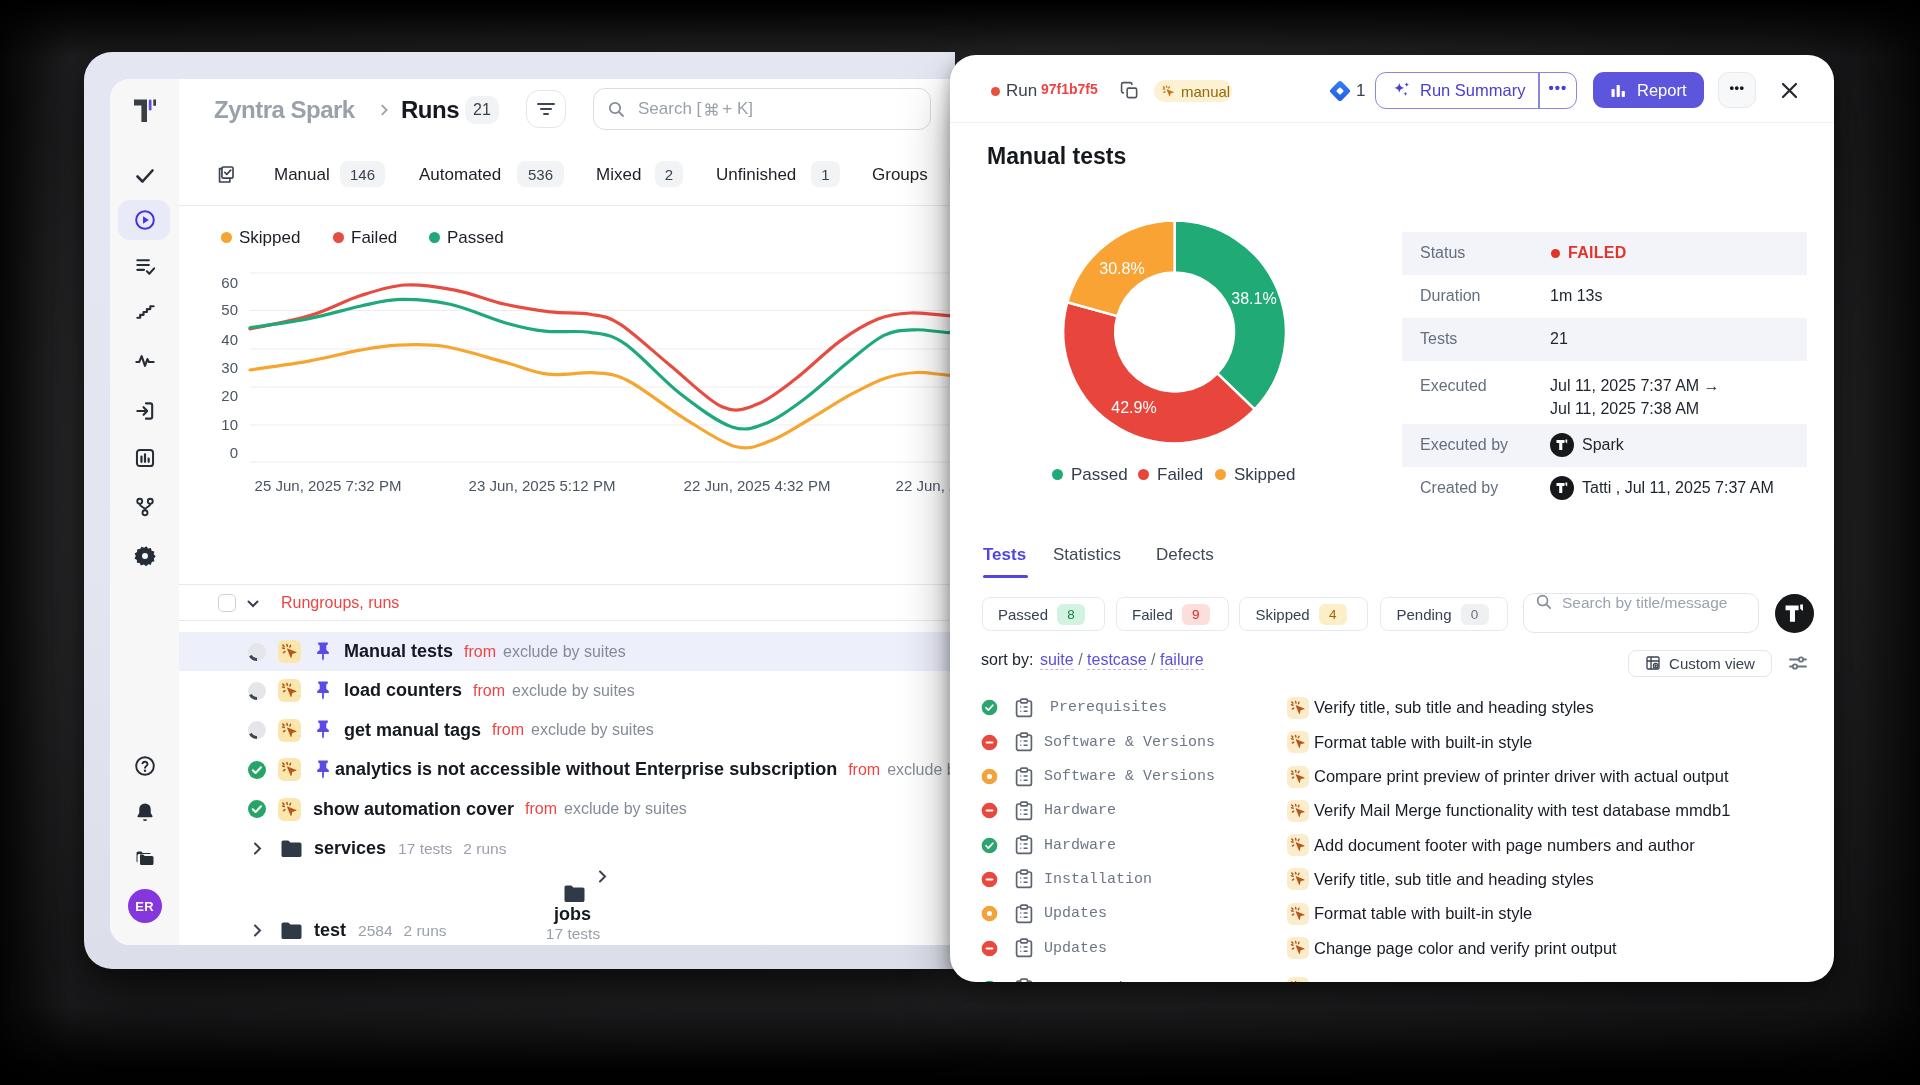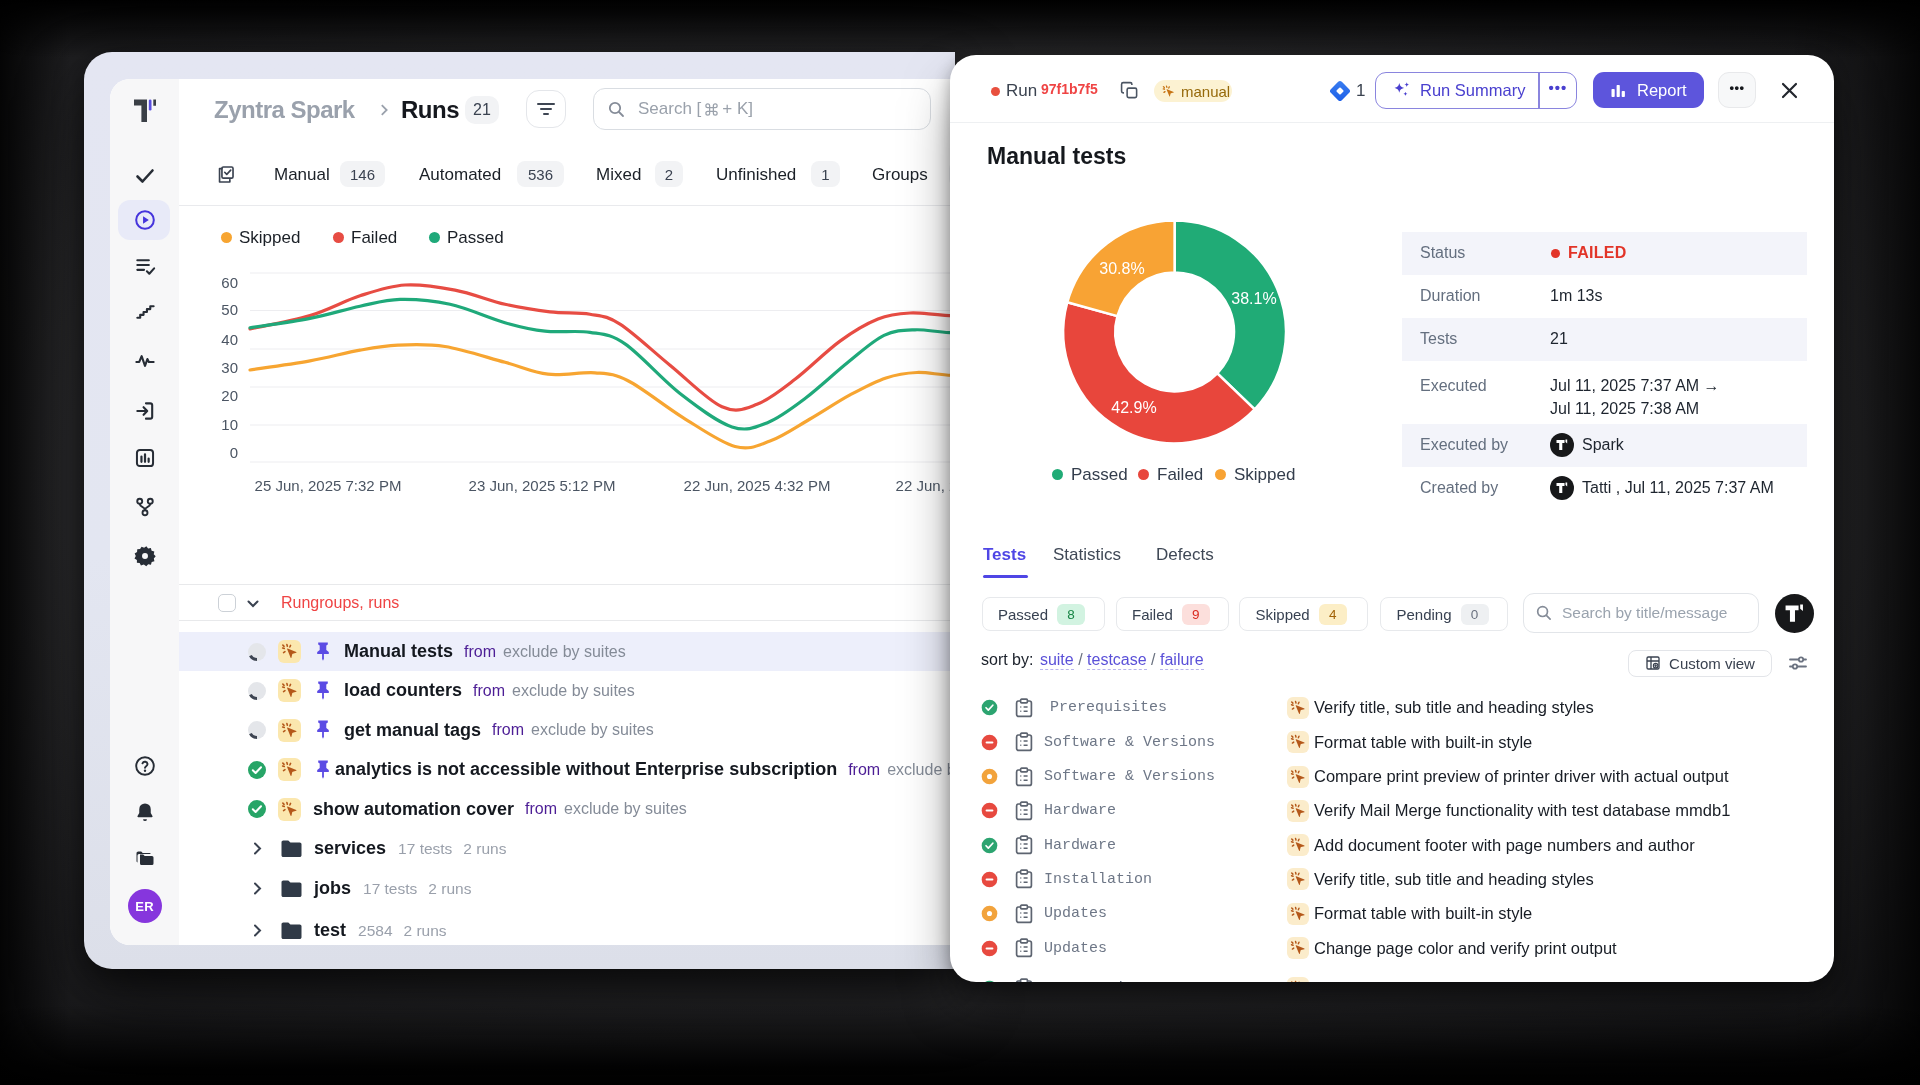--- a/index.html
+++ b/index.html
@@ -27,21 +27,21 @@
         background:#fff; box-shadow:0 26px 55px -12px rgba(0,0,0,.62), 0 4px 16px rgba(0,0,0,.3); overflow:hidden;padding-left:20px; }
 
   .abs { position:absolute; }
   svg { display:block; }
   .tbadge { position:absolute; top:-4px; height:26px; background:#f2f3f5; border-radius:8px; font-size:15px; color:#3a4250; display:flex; align-items:center; justify-content:center; }
   .ldot { position:absolute; top:4px; width:11px; height:11px; border-radius:50%; }
   .lrow { position:absolute; left:0; right:0; height:39px; }
   .rowflex { position:absolute; left:0; right:0; display:flex; align-items:center; }
   .rowflex > *, .trow > * { flex:none; }
   .ttl { font-size:18px; font-weight:700; color:#14181f; white-space:nowrap; }
-  .from { font-size:16px; color:#4c1d95; white-space:nowrap; }
+  .from { font-size:16px; color:#ef4444; white-space:nowrap; }
   .excl { font-size:16px; color:#848b97; white-space:nowrap; }
   .meta { font-size:15.5px; color:#9aa0ab; white-space:nowrap; }
   .ambersq { width:23px; height:23px; border-radius:6px; background:#fbe7ae; display:flex; align-items:center; justify-content:center; flex:none; }
   .chip { position:absolute; top:542px; height:34px; border:1px solid #e7e9ec; border-radius:8px; background:#fff;
           display:flex; align-items:center; padding-left:15.5px; font-size:15px; color:#374151; }
   .cbadge { margin-left:9px; min-width:28px; height:21px; border-radius:6px; font-size:13.5px;
           display:flex; align-items:center; justify-content:center; padding:0 4px; }
   .slink { color:#5a50d8; border-bottom:1.5px dashed #b9b5ec; padding-bottom:1px; }
   .trow { position:absolute; left:0; right:0; height:34.3px; display:flex; align-items:center; }
   .suite { font-family:"Liberation Mono", monospace; font-size:15px; color:#6e7787; white-space:nowrap; }
@@ -301,21 +301,21 @@
         <svg style="margin-left:71px;" width="15" height="15" viewBox="0 0 15 15" fill="none" stroke="#3a4250" stroke-width="2" stroke-linecap="round">
             <path d="M5 2.5L10 7.5L5 12.5"></path>
           </svg>
         <svg style="margin-left:15px;" width="23" height="20" viewBox="0 0 23 20" fill="#303a47">
             <path d="M1.5 3.2c0-1 .8-1.8 1.8-1.8h5l2.1 2.1h9.3c1 0 1.8.8 1.8 1.8v11c0 1-.8 1.8-1.8 1.8H3.3c-1 0-1.8-.8-1.8-1.8z"></path>
           </svg>
         <span class="ttl" style="margin-left:11px;">services</span>
         <span class="meta" style="margin-left:12px;">17 tests</span>
         <span class="meta" style="margin-left:11px;">2 runs</span>
       </div>
-      <div class="rowflex" style="top:790px; height:39px;">
+      <div class="rowflex" style="top:790px; height:39px;flex-direction:column;">
         <svg style="margin-left:71px;" width="15" height="15" viewBox="0 0 15 15" fill="none" stroke="#3a4250" stroke-width="2" stroke-linecap="round">
             <path d="M5 2.5L10 7.5L5 12.5"></path>
           </svg>
         <svg style="margin-left:15px;" width="23" height="20" viewBox="0 0 23 20" fill="#303a47">
             <path d="M1.5 3.2c0-1 .8-1.8 1.8-1.8h5l2.1 2.1h9.3c1 0 1.8.8 1.8 1.8v11c0 1-.8 1.8-1.8 1.8H3.3c-1 0-1.8-.8-1.8-1.8z"></path>
           </svg>
         <span class="ttl" style="margin-left:11px;">jobs</span>
         <span class="meta" style="margin-left:12px;">17 tests</span>
         <span class="meta" style="margin-left:11px;">2 runs</span>
       </div>
@@ -447,21 +447,21 @@
 
   <span class="abs" style="left:33px; top:490px; font-size:17px; font-weight:700; color:#4f46e5;">Tests</span>
   <div class="abs" style="left:33px; top:520px; width:45px; height:3px; background:#4f46e5; border-radius:2px;"></div>
   <span class="abs" style="left:103px; top:490px; font-size:17px; color:#3f4856;">Statistics</span>
   <span class="abs" style="left:206px; top:490px; font-size:17px; color:#3f4856;">Defects</span>
 
   <div class="chip" style="left:31.5px; width:123.5px;">Passed<span class="cbadge" style="background:#d2f3e1; color:#178545;">8</span></div>
   <div class="chip" style="left:165.5px; width:113px;">Failed<span class="cbadge" style="background:#fcdfdc; color:#da2a20;">9</span></div>
   <div class="chip" style="left:289px; width:129px;">Skipped<span class="cbadge" style="background:#fceec6; color:#a16207;">4</span></div>
   <div class="chip" style="left:430px; width:128px;">Pending<span class="cbadge" style="background:#eef0f2; color:#6b7280;">0</span></div>
-  <div class="abs" style="left:573px; top:538px; width:236px; height:40px; border:1.5px solid #e2e5e9; border-radius:11px; display:flex; align-items:center; padding:0 12px; color:#9aa3ae; font-size:15.5px; white-space:nowrap; overflow:hidden;">
+  <div class="abs" style="left:573px; top:538px; width:236px; height:40px; border:1.5px solid #e2e5e9; border-radius:11px; display:flex; padding:0 12px; color:#9aa3ae; font-size:15.5px; white-space:nowrap; overflow:hidden;">
     <svg style="flex:none;" width="16" height="16" viewBox="0 0 17 17" fill="none" stroke="#858c98" stroke-width="1.8">
         <circle cx="7" cy="7" r="5.2"></circle>
         <path d="M11 11l4 4" stroke-linecap="round"></path>
       </svg>
     <span style="margin-left:10px;">Search by title/message</span>
   </div>
   <span class="abs" style="left:825px; top:539px;">
       <svg width="39" height="39" viewBox="0 0 24 24">
         <circle cx="12" cy="12" r="12" fill="#17181a"></circle>
         <path d="M6.5 7h8v3h-2.2v7H9.2v-7H6.5z" fill="#fff"></path>

